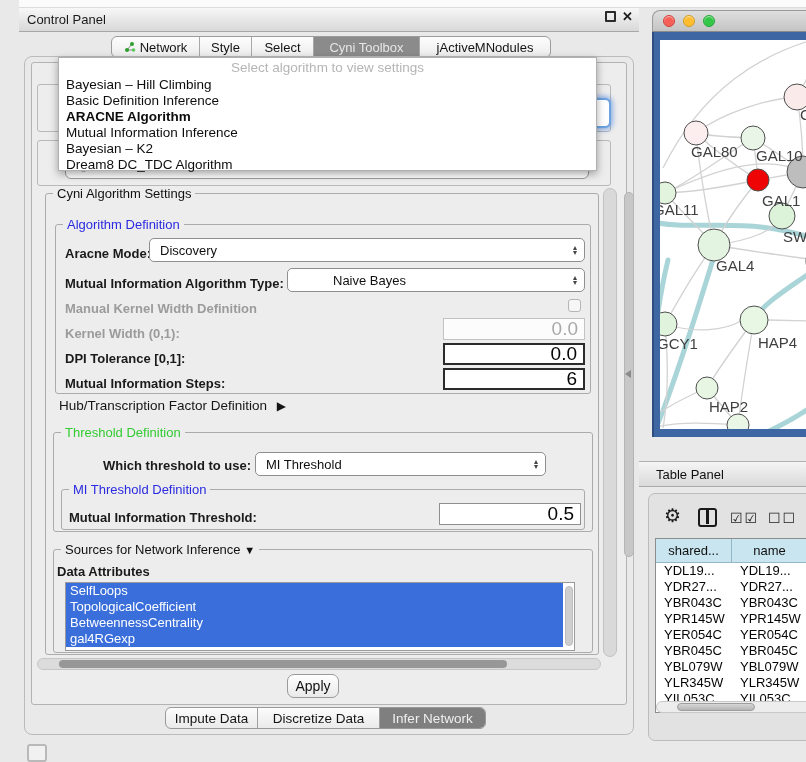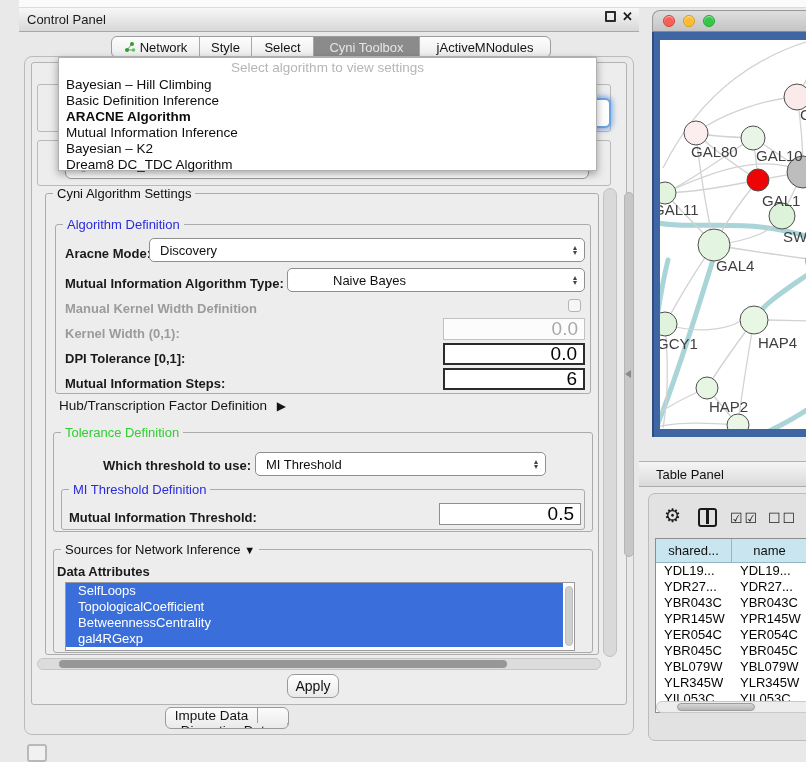--- a/index.html
+++ b/index.html
@@ -63,29 +63,29 @@
   .combo { background:#fff; border:1px solid #8f8f8f; border-radius:5px; display:flex; align-items:center;
     font-size:13px; color:#101010; padding-left:10px; }
   .spinner { margin-left:auto; margin-right:7px; display:flex; flex-direction:column; align-items:center;
     font-size:8px; line-height:5px; color:#444; }
   .field { background:#fff; border:2px solid #2b2b2b; display:flex; align-items:center; justify-content:flex-end;
     font-size:19px; color:#050505; padding-right:6px; }
   .field.dis { border:1px solid #c2c2c2; background:#fcfcfc; color:#a9a9a9; }
   .checkbox { width:13px; height:13px; border:1px solid #b5b5b5; border-radius:3px; background:#f6f6f6; }
 
   .attr-list { left:46px; top:582px; width:510px; height:69px; background:#fff; border:1px solid #9a9a9a; overflow:hidden; }
-  .attr-item { height:16px; line-height:16px; font-size:13px; color:#fff; padding-left:12px; width:497px; }
+  .attr-item { height:16px; line-height:16px; font-size:13px; color:#fff; padding-left:4px; width:497px; }
   .attr-sb { position:absolute; right:1px; top:3px; width:8px; height:60px; background:#cfcfcf; border:1px solid #bdbdbd; border-radius:4px; }
 
   .apply-btn { left:268px; top:674px; width:52px; height:24px; border:1px solid #9a9a9a; border-radius:7px;
     background:linear-gradient(#ffffff,#e9e9e9); font-size:14px; color:#111;
     display:flex; align-items:center; justify-content:center; }
 
   .bottom-tabs { left:146px; top:707px; height:22px; display:flex; border:1px solid #9a9a9a; border-radius:6px;
-    overflow:hidden; background:linear-gradient(#fcfcfc,#eaeaea); font-size:13.5px;flex-direction:column; }
+    overflow:hidden; background:linear-gradient(#fcfcfc,#eaeaea); font-size:13.5px; }
   .btab { display:flex; align-items:center; justify-content:center; border-right:1px solid #a0a0a0; color:#141414; }
   .btab:last-child { border-right:none; }
   .btab.sel { background:#7f7f7f; color:#efefef; }
 
   .mini-square { left:8px; top:744px; width:20px; height:18px; border:2px solid #b9b9b9; border-radius:3px; background:#f1f1f1; }
   .collapse-arrow { left:606px; top:370px; width:0; height:0; border-top:4px solid transparent;
     border-bottom:4px solid transparent; border-right:6px solid #8a8a8a; }
 
   
   .net-titlebar { left:633px; top:10px; width:173px; height:22px; background:linear-gradient(#dedede,#c4c4c4);
@@ -226,21 +226,21 @@
   <div class="abs field" style="left:424px;top:368px;width:142px;height:22px;">
     <span>6</span>
   </div>
 
   <div class="abs" style="left:40px;top:398px;font-size:13.5px;color:#151515;">
     <span>Hub/Transcription Factor Definition</span>
     <span style="font-size:12px;margin-left:6px;">▶</span>
   </div>
 
   <div class="abs group" style="left:34px;top:432px;width:540px;height:100px;"></div>
-  <div class="abs grouplab green" style="left:42px;top:425px;">Tolerance Definition</div>
+  <div class="abs grouplab green" style="left:42px;top:425px;">Threshold Definition</div>
 
   <div class="abs flabel" style="left:84px;top:458px;">Which threshold to use:</div>
   <div class="abs combo" style="left:236px;top:452px;width:291px;height:24px;">
     <span>MI Threshold</span>
     <span class="spinner">
         <span>▴</span>
         <span>▾</span>
       </span>
   </div>
 

